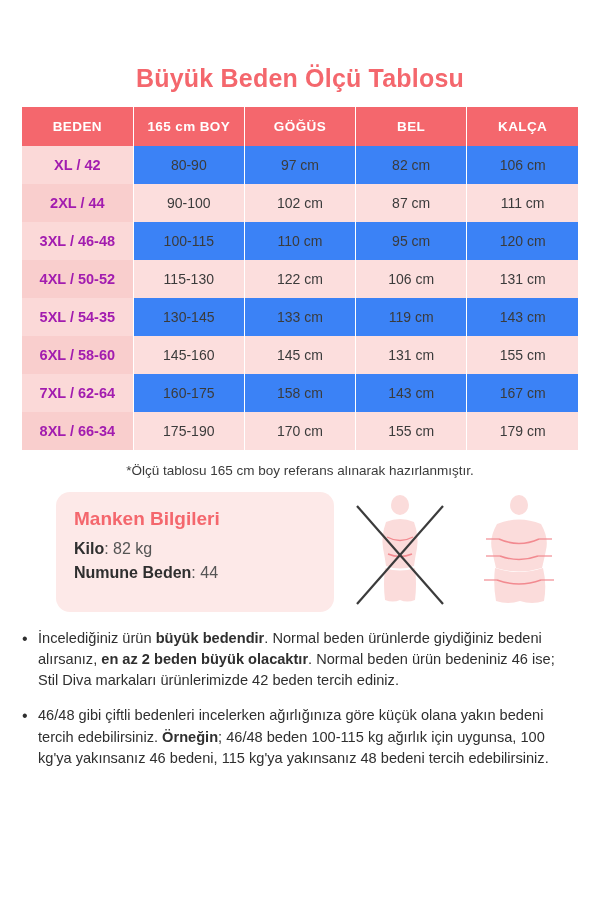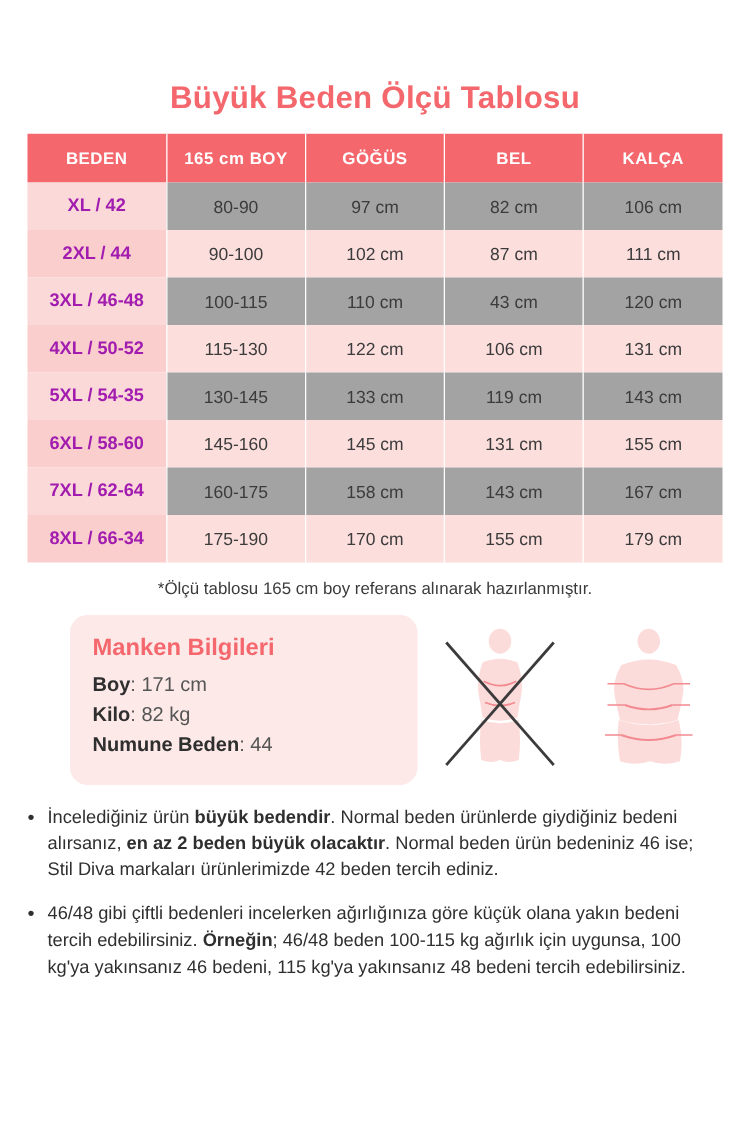--- a/index.html
+++ b/index.html
@@ -58,21 +58,21 @@
     color: #3b3b3b;
   }
   table.size-table td:last-child {
     border-right: none;
   }
   table.size-table td.size-col {
     font-weight: bold;
     font-size: 14.5px;
     color: #a21caf;
   }
-  tr.row-a td { background: #a3a3a3; }
+  tr.row-a td { background: #3b82f6; }
   tr.row-b td { background: #fcdedd; }
   tr.row-a td.size-col { background: #fbd9d8; }
   tr.row-b td.size-col { background: #f9cecd; }
 
   .note {
     text-align: center;
     font-size: 13.5px;
     color: #3b3b3b;
     padding: 13px 0 14px 0;
   }
@@ -166,21 +166,21 @@
         <td class="size-col">2XL / 44</td>
         <td>90-100</td>
         <td>102 cm</td>
         <td>87 cm</td>
         <td>111 cm</td>
       </tr>
       <tr class="row-a">
         <td class="size-col">3XL / 46-48</td>
         <td>100-115</td>
         <td>110 cm</td>
-        <td>43 cm</td>
+        <td>95 cm</td>
         <td>120 cm</td>
       </tr>
       <tr class="row-b">
         <td class="size-col">4XL / 50-52</td>
         <td>115-130</td>
         <td>122 cm</td>
         <td>106 cm</td>
         <td>131 cm</td>
       </tr>
       <tr class="row-a">
@@ -212,23 +212,20 @@
         <td>179 cm</td>
       </tr>
     </tbody>
   </table>
 
   <div class="note">*Ölçü tablosu 165 cm boy referans alınarak hazırlanmıştır.</div>
 
   <div class="model-section">
     <div class="model-card">
       <h3>Manken Bilgileri</h3>
-      <div class="model-row">
-        <b>Boy</b><span>: </span><span>171 cm</span>
-      </div>
       <div class="model-row">
         <b>Kilo</b><span>: </span><span>82 kg</span>
       </div>
       <div class="model-row">
         <b>Numune Beden</b><span>: </span><span>44</span>
       </div>
     </div>
 
     <div class="figures">
       <div class="fig-wrap">

